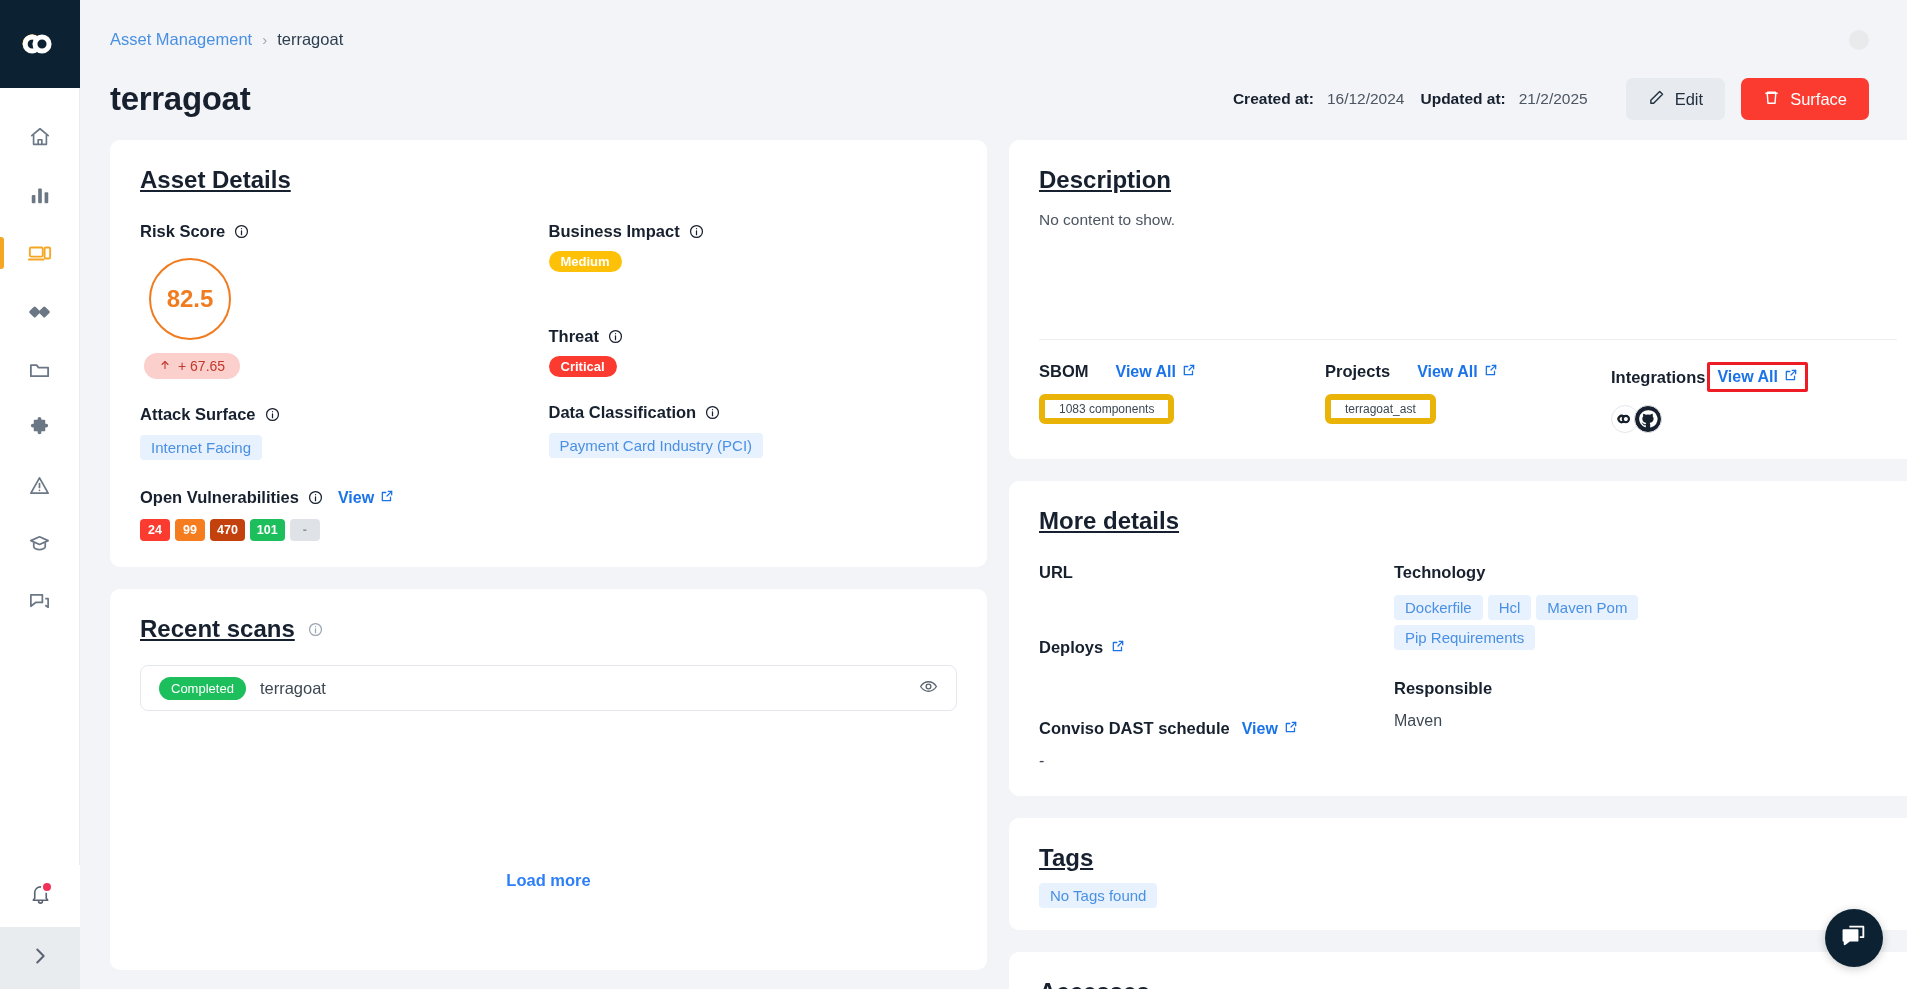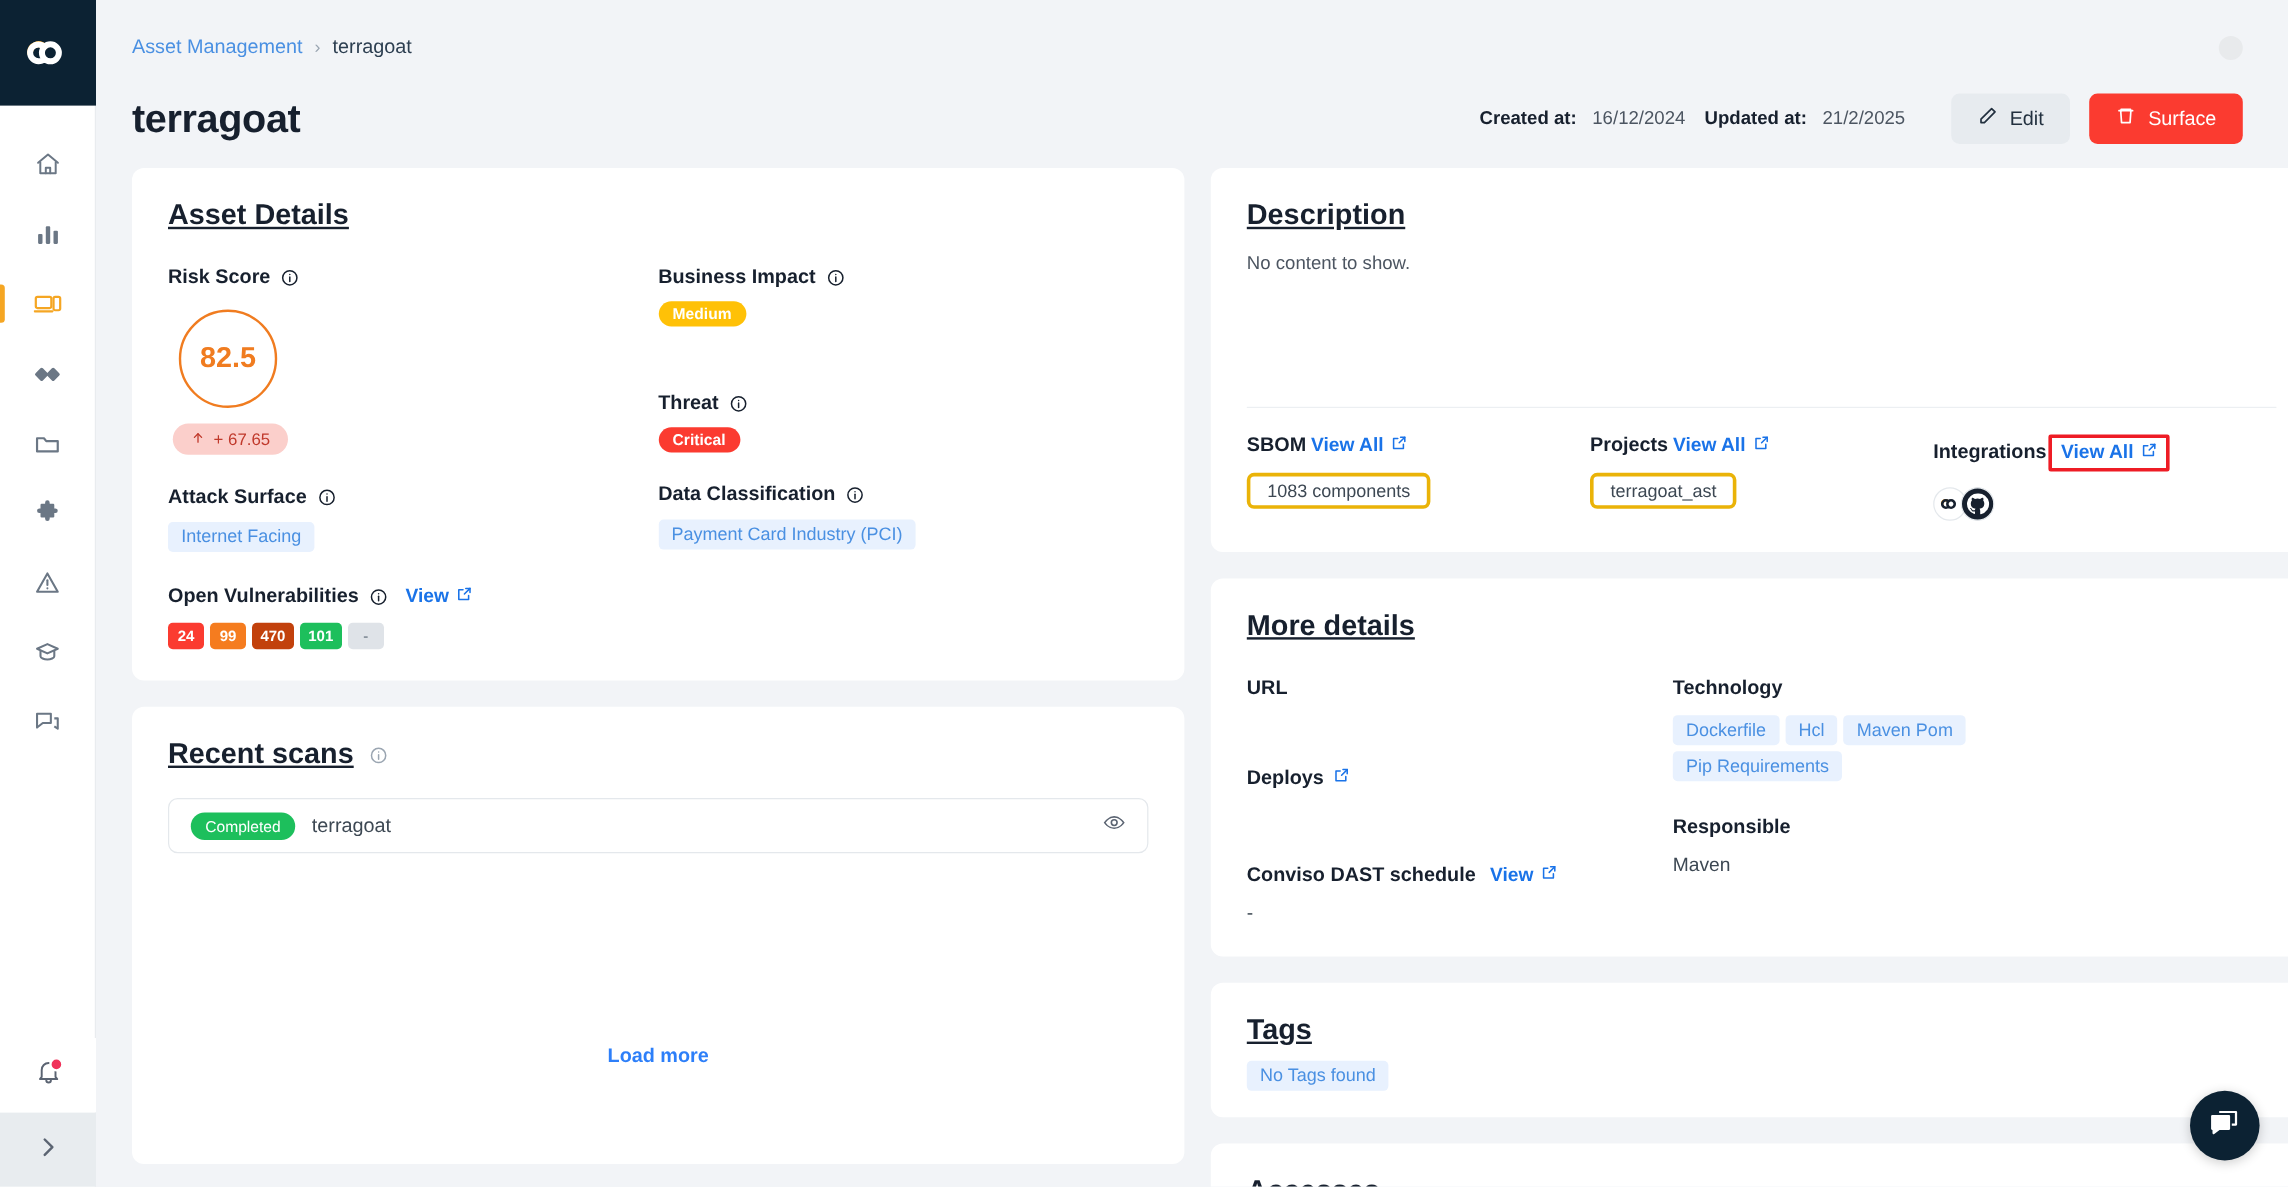--- a/index.html
+++ b/index.html
@@ -174,27 +174,27 @@
     text-align: center; color: #2d7ff9; font-weight: 700;
     font-size: 16.5px; cursor: pointer; padding-top: 160px;
   }
 
   
   .desc-empty { color: #4c5561; font-size: 15.5px; margin-top: 17px; }
   .divider { height: 1px; background: #eceff2; margin: 110px 0 0 0; }
   .link-row { display: flex; margin-top: 22px; }
   .link-col { width: 286px; }
   .link-col-head {
-    display: flex; align-items: center; gap: 4px;
+    display: flex; align-items: center; gap: 27px;
     font-size: 16.5px; font-weight: 700; color: #17202e;
   }
   .chip-box {
     display: inline-flex; align-items: center; justify-content: center;
-    border: 3px solid #eab308; border-radius: 6px;
-    color: #3d4853; font-size: 15px; height: 30px; padding: 0 14px;
+    border: 6px solid #eab308; border-radius: 6px;
+    color: #3d4853; font-size: 12px; height: 30px; padding: 0 14px;
     margin-top: 13px;
   }
   .integration-avatars { display: flex; margin-top: 13px; }
   .int-av {
     width: 28px; height: 28px; border-radius: 50%;
     background: #fff; border: 1px solid #e4e8ec;
     display: flex; align-items: center; justify-content: center;
     overflow: hidden;
   }
   .int-av + .int-av { margin-left: -5px; }

